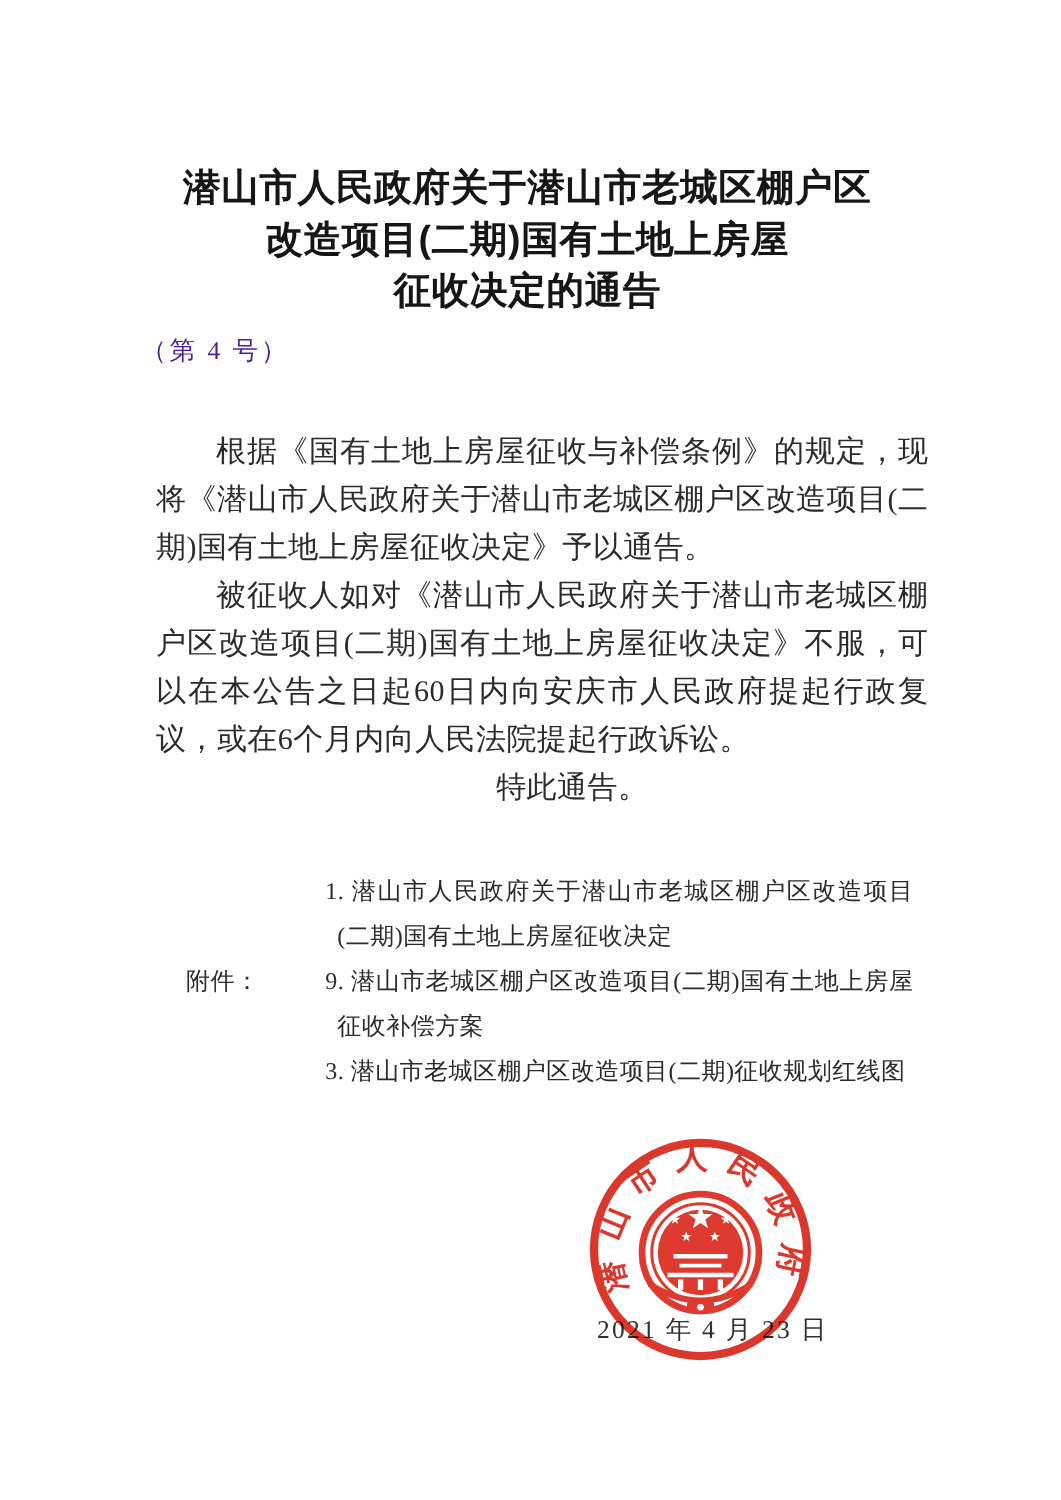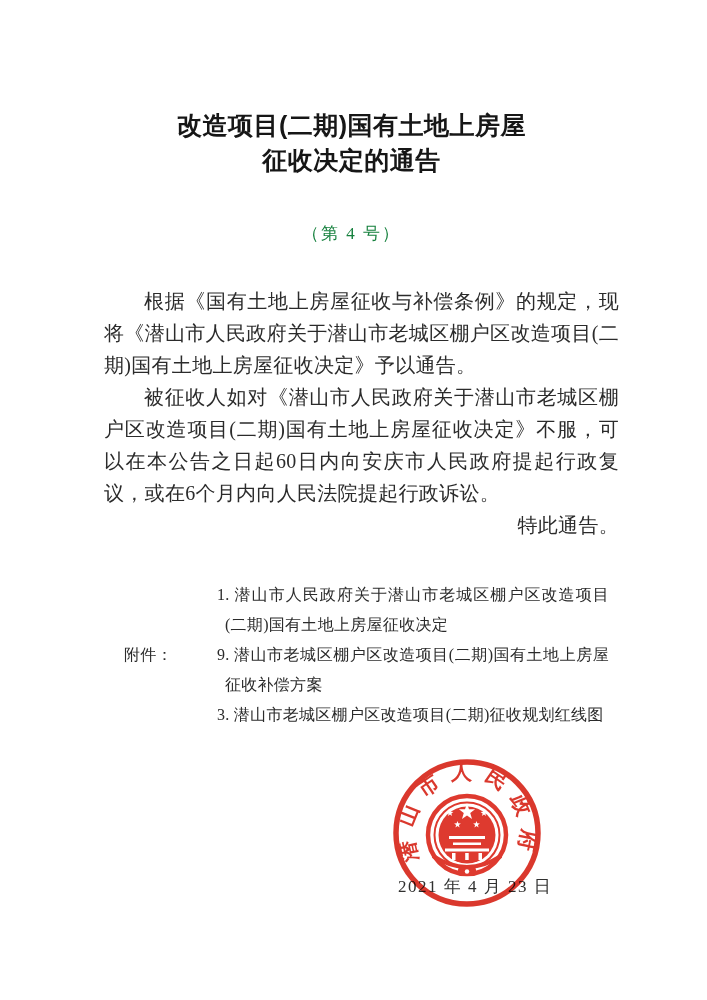--- a/index.html
+++ b/index.html
@@ -24,41 +24,41 @@
     font-size: 25px;
     line-height: 34.5px;
     color: #161616;
     letter-spacing: 0.5px;
   }
   .doc-number {
     position: absolute;
     top: 222px;
     left: 94px;
     width: 515px;
-    text-align: center;
+    text-align: left;
     font-size: 17px;
-    color: #15803d;
+    color: #4c1d95;
     letter-spacing: 2px;
   }
   
   .body-text {
     position: absolute;
     top: 285px;
     left: 104px;
     width: 515px;
     font-size: 20px;
     line-height: 32px;
     letter-spacing: 0.3px;
   }
   .body-text p {
     margin: 0;
     text-indent: 2em;
     text-align: justify;
   }
-  .body-text p.short { text-align: right; }
+  .body-text p.short { text-align: center; }
   
   .attachments {
     position: absolute;
     top: 580px;
     left: 124px;
     width: 485px;
     display: flex;
     font-size: 16px;
     line-height: 30px;
     letter-spacing: 0.3px;
@@ -97,20 +97,21 @@
     font-family: "Liberation Serif", serif;
     font-weight: 700;
   }
 </style>
 </head>
 <body>
 
 <div class="page">
 
   <header class="title">
+    <div>潜山市人民政府关于潜山市老城区棚户区</div>
     <div>改造项目(二期)国有土地上房屋</div>
     <div>征收决定的通告</div>
   </header>
 
   <div class="doc-number">（第 4 号）</div>
 
   <main class="body-text">
     <p>根据《国有土地上房屋征收与补偿条例》的规定，现将《潜山市人民政府关于潜山市老城区棚户区改造项目(二期)国有土地上房屋征收决定》予以通告。</p>
     <p>被征收人如对《潜山市人民政府关于潜山市老城区棚户区改造项目(二期)国有土地上房屋征收决定》不服，可以在本公告之日起60日内向安庆市人民政府提起行政复议，或在6个月内向人民法院提起行政诉讼。</p>
     <p class="short">特此通告。</p>

